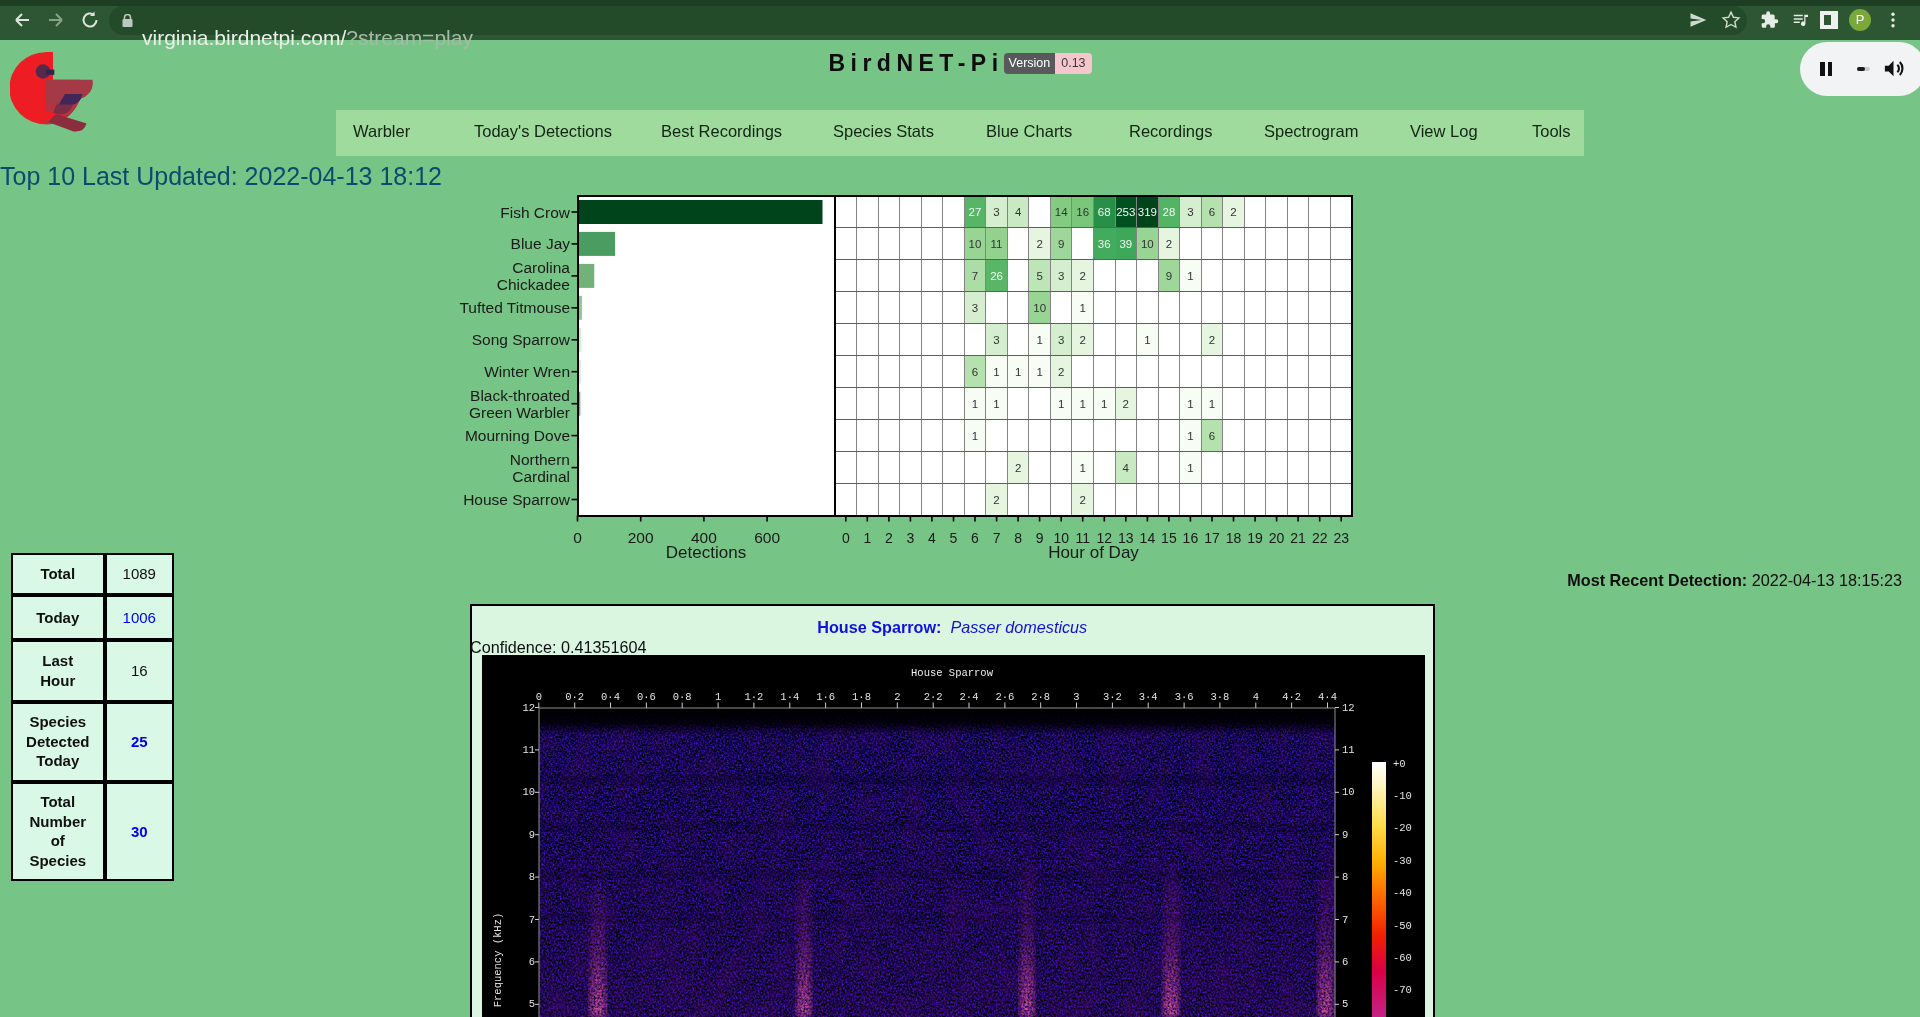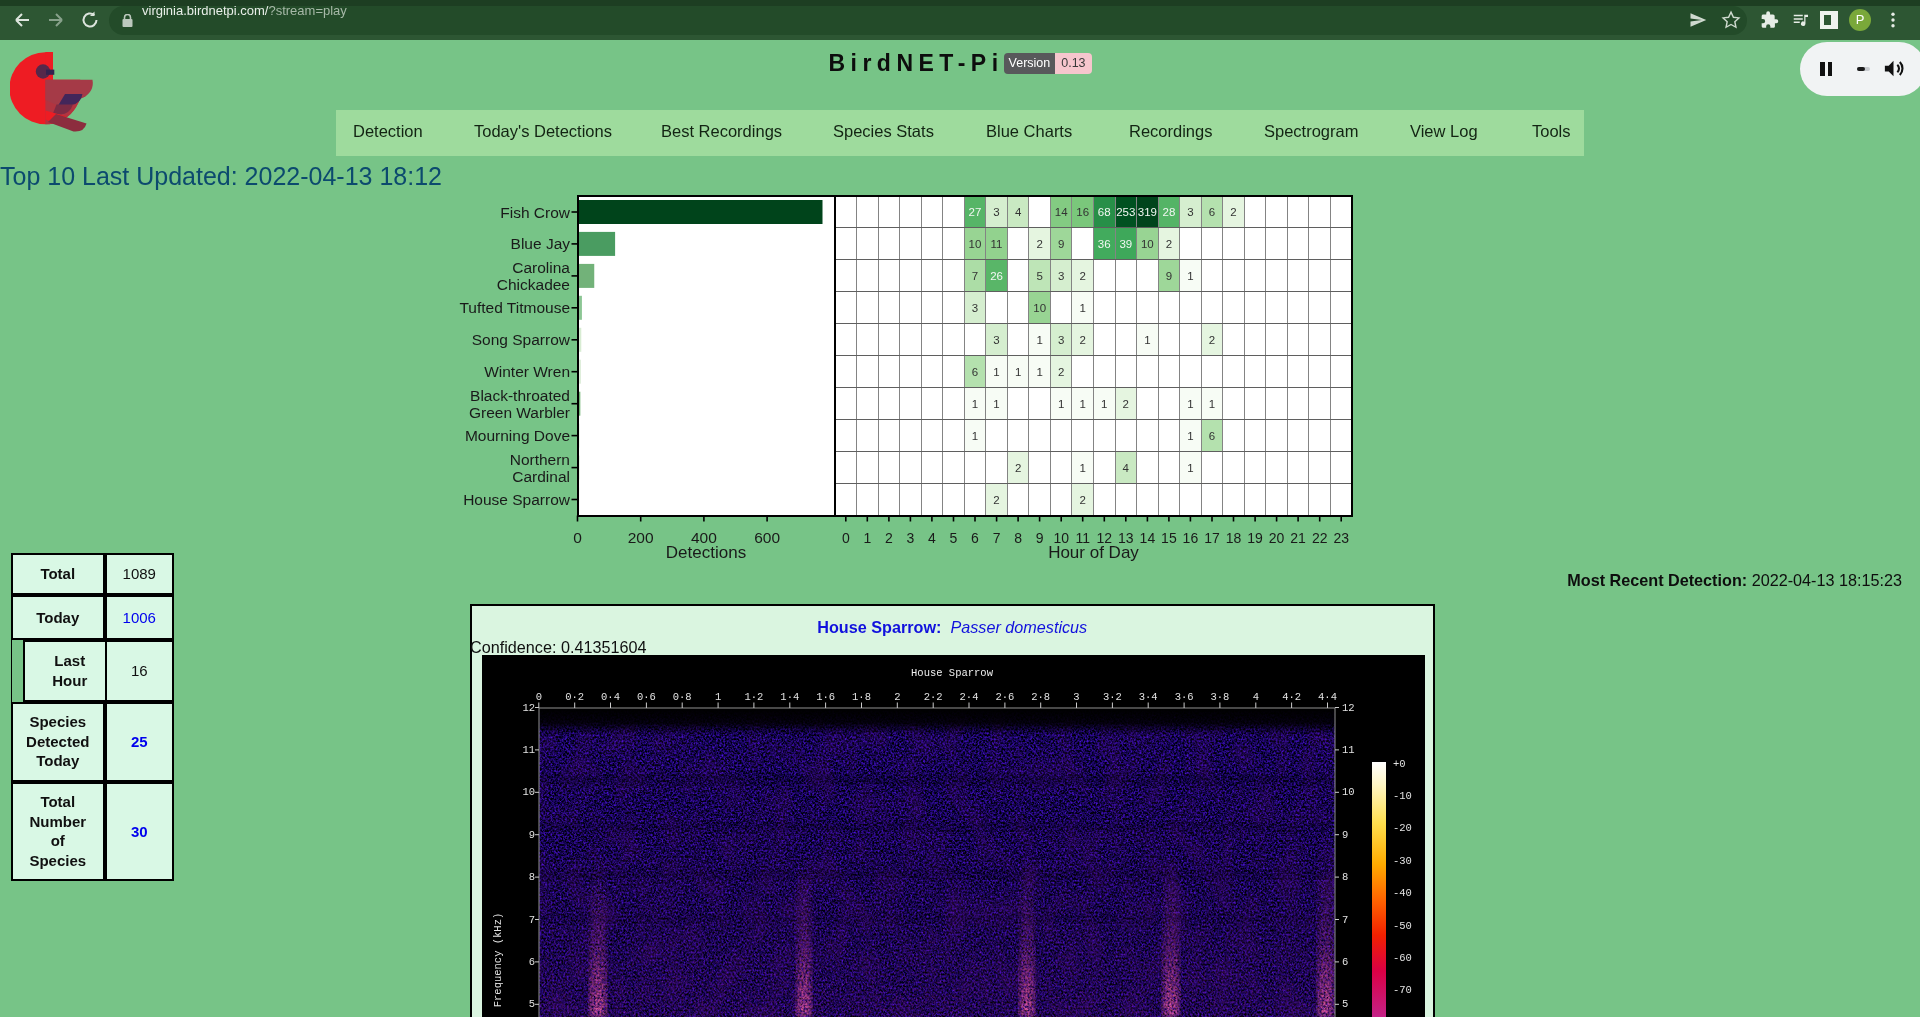--- a/index.html
+++ b/index.html
@@ -18,21 +18,21 @@
     </svg>
 <svg class="abs" style="left:80px;top:10px" width="20" height="20" viewBox="0 0 20 20">
       <path d="M16.5 10 a6.5 6.5 0 1 1 -2.2-4.9" stroke="#dde5de" stroke-width="2" fill="none"></path>
       <path d="M14.5 1.5 v4.5 h-4.5 z" fill="#dde5de"></path>
     </svg>
 <div class="abs" style="left:109px;top:5.5px;width:1638px;height:29px;border-radius:14.5px;background:#234b29"></div>
 <svg class="abs" style="left:122px;top:14px" width="11" height="13" viewBox="0 0 11 13">
       <rect x="0.5" y="5" width="10" height="8" rx="1" fill="#bcc8bd"></rect>
       <path d="M2.5 5 V3.5 a3 3 0 0 1 6 0 V5" stroke="#bcc8bd" stroke-width="1.6" fill="none"></path>
     </svg>
-<div class="abs" style="left:142px;top:2px;height:17px;line-height:17px;font-size:13px;color:#e9efe9;white-space:pre">virginia.birdnetpi.com/<span style="color:#a7b9a8">?stream=play</span></div>
+<div class="abs" style="left:142px;top:29px;height:17px;line-height:17px;font-size:21px;color:#e9efe9;white-space:pre">virginia.birdnetpi.com/<span style="color:#a7b9a8">?stream=play</span></div>
 <svg class="abs" style="left:1689px;top:11px" width="18" height="18" viewBox="0 0 24 24">
       <path d="M2 21 L23 12 2 3 2 10 17 12 2 14 Z" fill="#cfdacf"></path>
     </svg>
 <svg class="abs" style="left:1721px;top:10px" width="20" height="20" viewBox="0 0 24 24">
       <path d="M12 2.5 l2.9 6.2 6.6 0.8 -4.9 4.6 1.3 6.6 -5.9-3.3 -5.9 3.3 1.3-6.6 -4.9-4.6 6.6-0.8 Z" fill="none" stroke="#cfdacf" stroke-width="1.7"></path>
     </svg>
 <svg class="abs" style="left:1759px;top:10px" width="20" height="20" viewBox="0 0 24 24">
       <path d="M20.5 11h-1.7V7.4c0-1-.8-1.9-1.9-1.9h-3.6V3.8a2.3 2.3 0 0 0-4.6 0v1.7H5.1c-1 0-1.9.8-1.9 1.9v3.5h1.7a2.5 2.5 0 0 1 0 5h-1.7v3.5c0 1 .8 1.9 1.9 1.9h3.5v-1.7a2.5 2.5 0 0 1 5 0v1.7h3.6c1 0 1.9-.8 1.9-1.9v-3.6h1.7a2.3 2.3 0 0 0 0-4.6z" fill="#e6ece6"></path>
     </svg>
 <svg class="abs" style="left:1791px;top:11px" width="19" height="18" viewBox="0 0 24 24">
@@ -61,21 +61,21 @@
 <path d="M55 42 H72.4 Q71.5 51 61.5 53 L48.5 53 Z" fill="#42265a"></path>
 <path d="M46.5 52.5 H63 Q60 62 50 62.5 L42.5 62.5 Z" fill="#7c2c44"></path>
 <path d="M35.4 58.5 L56.5 64.5 L47.5 73 L35.4 67.5 Z" fill="#ee1c23"></path>
 <path d="M46 62 L76.5 71.5 Q74 80.5 63.5 79.5 L38 70 Z" fill="#8c2d3e"></path>
 </svg>
 <div class="abs" style="left:0;top:50px;width:1920px;height:28px;text-align:center">
 <span style="font-size:23px;font-weight:bold;letter-spacing:5.5px;color:#0d0d0d;vertical-align:middle">BirdNET-Pi</span><span style="display:inline-block;vertical-align:middle;margin-left:0px;font-size:12.5px;border-radius:4px;overflow:hidden"><span style="background:#58595b;color:#fff;padding:3px 5px 4px;display:inline-block">Version</span><span style="background:#f6c6cd;color:#3a3a3a;padding:3px 6px 4px;display:inline-block">0.13</span></span>
 </div>
 <div class="abs" style="left:336px;top:110px;width:1248px;height:46px;background:#9edb9d"></div>
 <div class="abs" style="left:0;top:122px;width:1920px;height:22px;font-size:16.5px;color:#132413">
-<span class="abs navi" style="left:353px">Detection</span>
+<span class="abs navi" style="left:353px">Warbler</span>
 <span class="abs navi" style="left:474px">Today's Detections</span>
 <span class="abs navi" style="left:661px">Best Recordings</span>
 <span class="abs navi" style="left:833px">Species Stats</span>
 <span class="abs navi" style="left:986px">Blue Charts</span>
 <span class="abs navi" style="left:1129px">Recordings</span>
 <span class="abs navi" style="left:1264px">Spectrogram</span>
 <span class="abs navi" style="left:1410px">View Log</span>
 <span class="abs navi" style="left:1532px">Tools</span>
 </div>
 <div class="abs" style="left:0;top:162px;width:1905px;height:22px;text-align:left;font-size:25px;color:#0c4a6e">Top 10 Last Updated: 2022-04-13 18:12</div>
@@ -301,21 +301,21 @@
     </div>
 <div class="abs cell" style="left:94.5px;top:0px;width:68.5px;height:42.5px">
       <div class="vc" style="color:#101010;font-weight:normal">1089</div>
     </div>
 <div class="abs cell" style="left:0;top:42.5px;width:94.5px;height:45px">
       <div class="vc"><b>Today</b></div>
     </div>
 <div class="abs cell" style="left:94.5px;top:42.5px;width:68.5px;height:45px">
       <div class="vc" style="color:#0000ee;font-weight:normal">1006</div>
     </div>
-<div class="abs cell" style="left:12px;top:87.5px;width:94.5px;height:61.6px">
+<div class="abs cell" style="left:0;top:87.5px;width:94.5px;height:61.6px">
       <div class="vc"><b>Last<br>Hour</b></div>
     </div>
 <div class="abs cell" style="left:94.5px;top:87.5px;width:68.5px;height:61.6px">
       <div class="vc" style="color:#101010;font-weight:normal">16</div>
     </div>
 <div class="abs cell" style="left:0;top:149.1px;width:94.5px;height:80px">
       <div class="vc"><b>Species<br>Detected<br>Today</b></div>
     </div>
 <div class="abs cell" style="left:94.5px;top:149.1px;width:68.5px;height:80px">
       <div class="vc" style="color:#0000ee;font-weight:bold">25</div>

